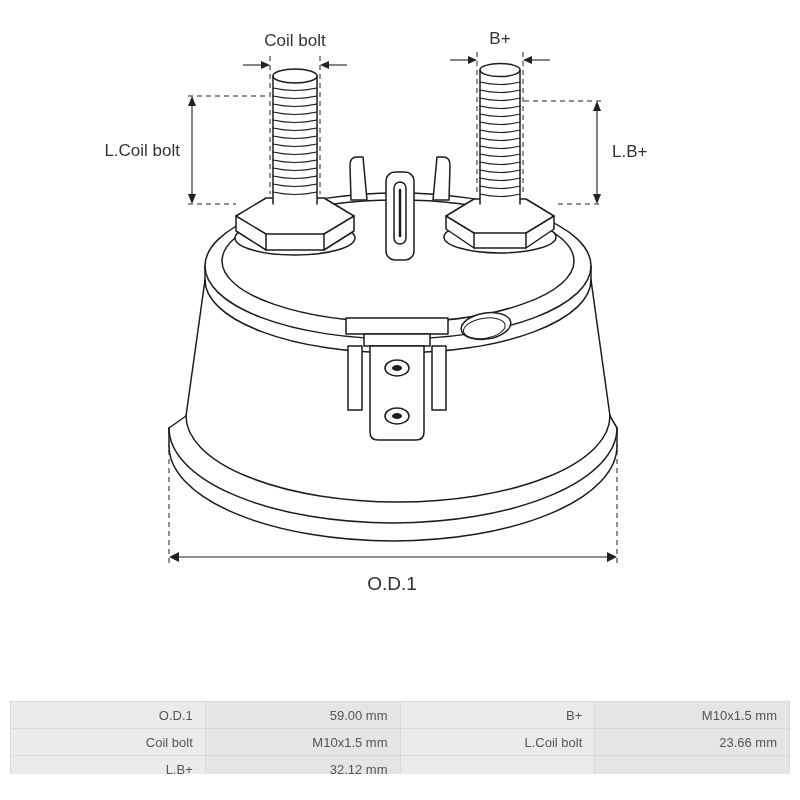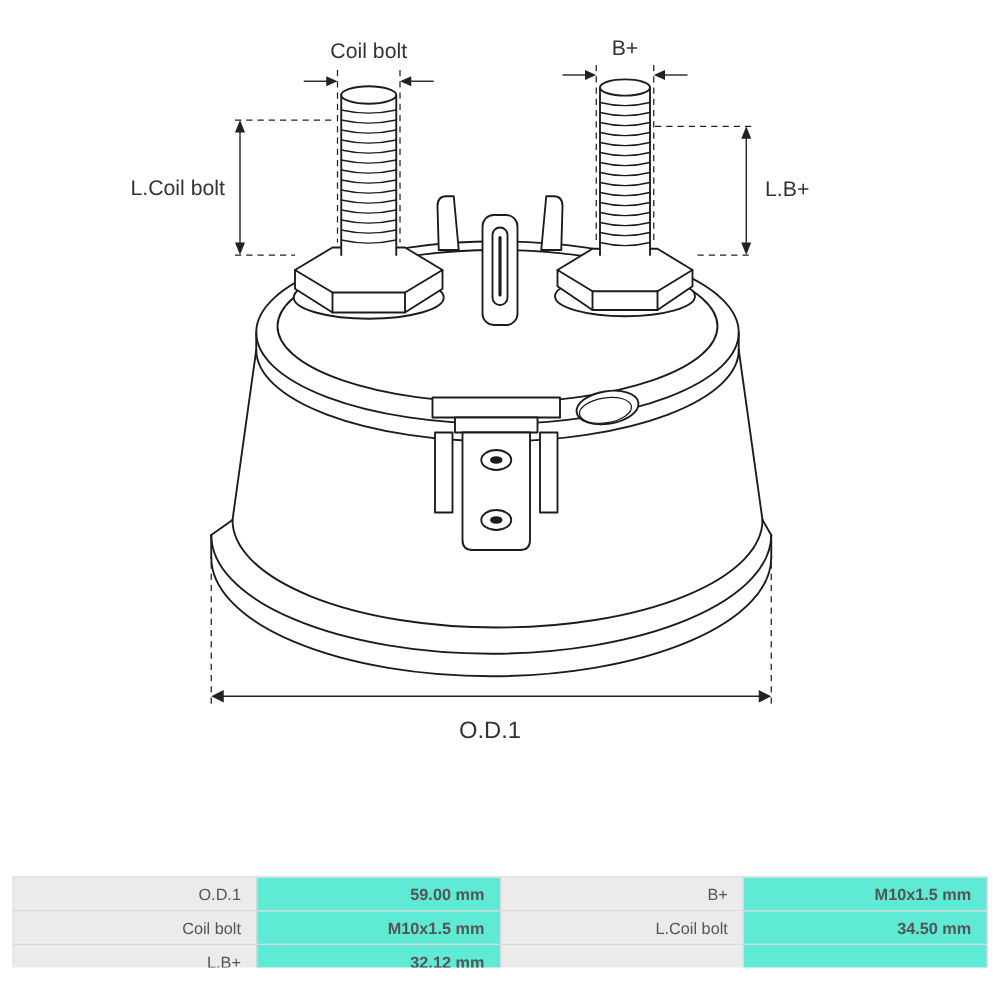--- a/index.html
+++ b/index.html
@@ -6,21 +6,21 @@
   html,body { width:800px; height:800px; background:#fff;
               font-family:"Liberation Sans", sans-serif; }
   .stage { position:relative; width:800px; height:774px; background:#fff; overflow:hidden; }
   .diagram { position:absolute; top:8px; left:0; }
   .dash { stroke-dasharray:5 4; stroke-width:1; }
   .spec-table { position:absolute; left:10px; top:701px; width:780px;
                 border-collapse:collapse; font-size:13px; color:#555; }
   .spec-table td { border:1px solid #d9d9d9; height:27px; padding:0 12px;
                    text-align:right; vertical-align:middle; width:25%; }
   .spec-table td.lbl { background:#ebebeb; }
-  .spec-table td.val { background:#5eead4;font-weight:bold; }
+  .spec-table td.val { background:#e5e5e5; }
 </style>
 </head>
 <body>
 
 <div class="stage">
 
   <svg class="diagram" width="800" height="620" viewBox="0 0 800 620">
 
     <g stroke="#1c1c1c" stroke-width="1.5" fill="none" stroke-linecap="round" stroke-linejoin="round">
 
@@ -168,21 +168,21 @@
       <tr>
         <td class="lbl">O.D.1</td>
         <td class="val">59.00 mm</td>
         <td class="lbl">B+</td>
         <td class="val">M10x1.5 mm</td>
       </tr>
       <tr>
         <td class="lbl">Coil bolt</td>
         <td class="val">M10x1.5 mm</td>
         <td class="lbl">L.Coil bolt</td>
-        <td class="val">34.50 mm</td>
+        <td class="val">23.66 mm</td>
       </tr>
       <tr>
         <td class="lbl">L.B+</td>
         <td class="val">32.12 mm</td>
         <td class="lbl"></td>
         <td class="val"></td>
       </tr>
     </tbody>
   </table>
 

